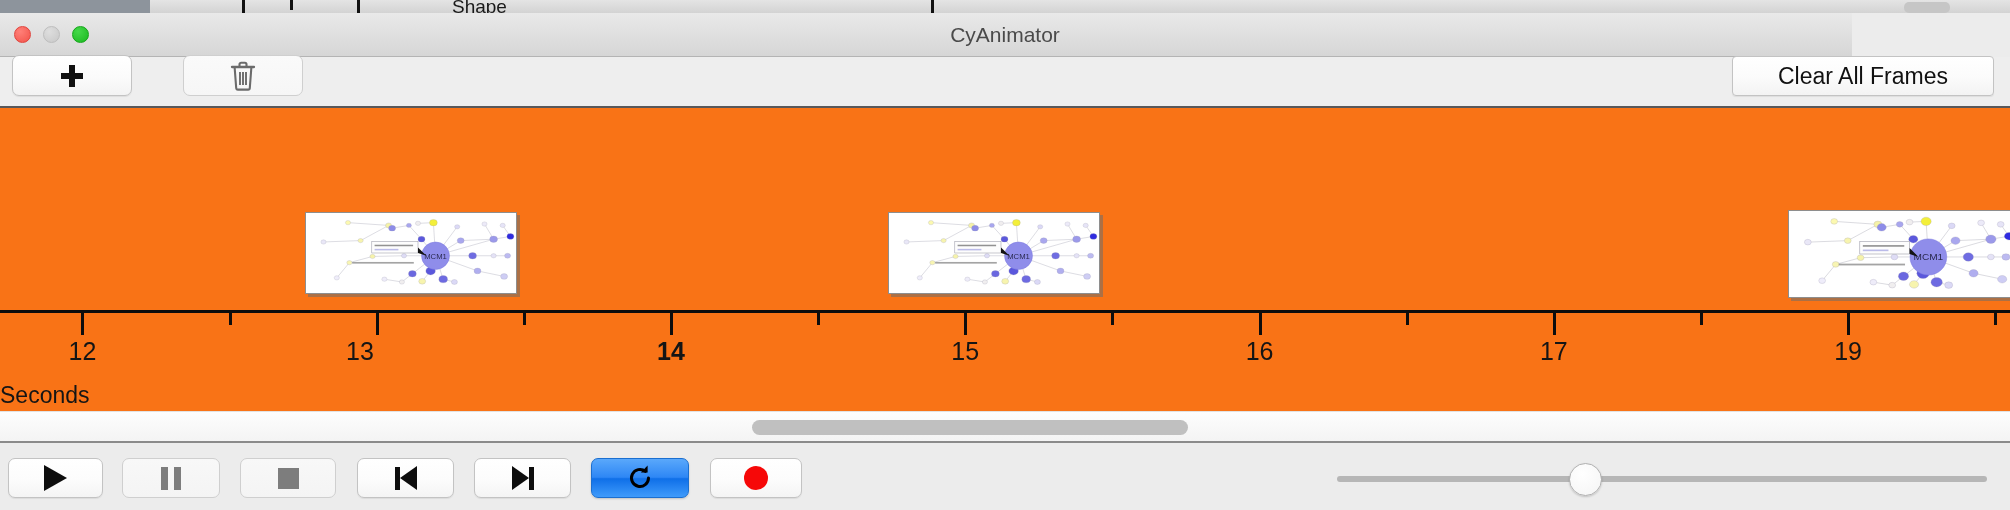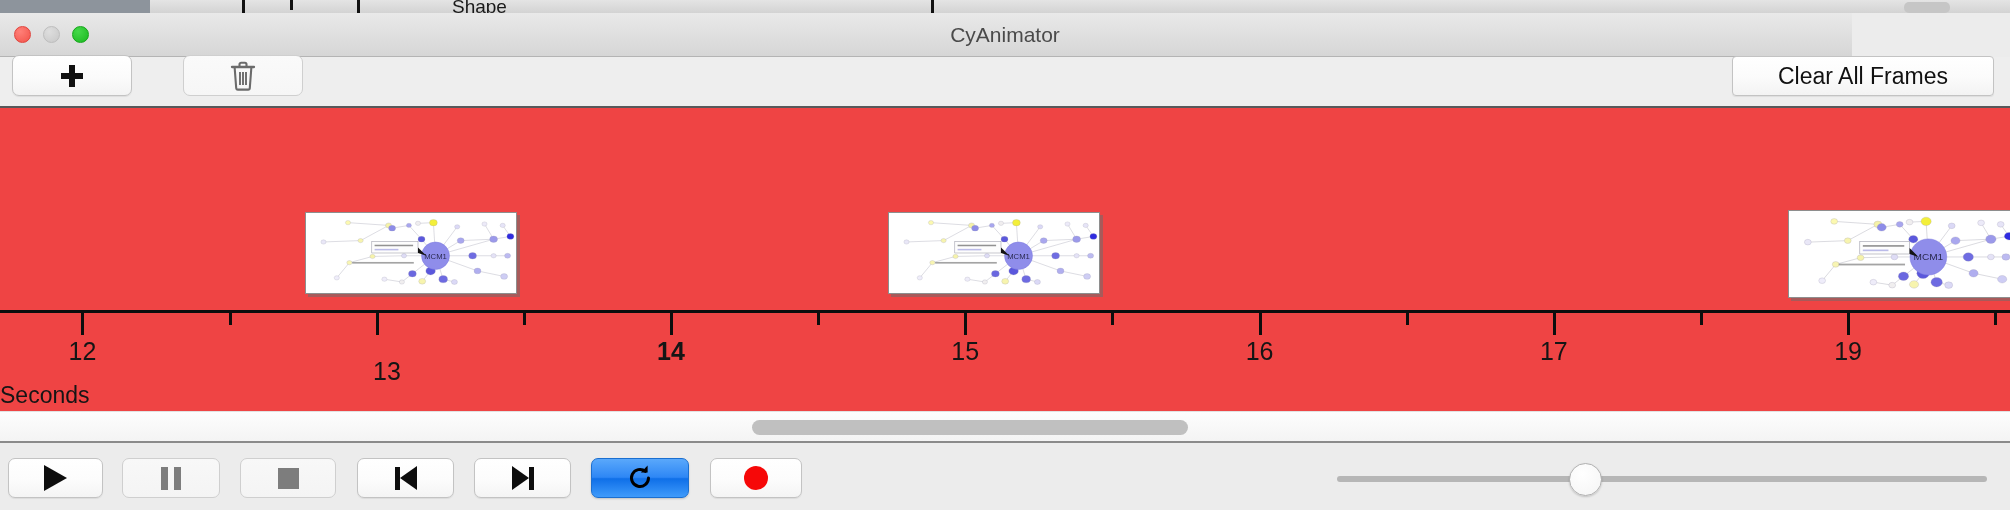--- a/index.html
+++ b/index.html
@@ -151,21 +151,21 @@
     background: #111;
   }
   .glyph-plus::before { left: 9px; top: 1px; width: 6px; height: 22px; }
   .glyph-plus::after  { left: 1px; top: 9px; width: 22px; height: 6px; }
 
   
   .timeline {
     position: absolute;
     left: 0; top: 108px;
     width: 2010px; height: 310px;
-    background: #ef4444;
+    background: #f97316;
     overflow: hidden;
   }
 
   .frame {
     position: absolute;
     box-sizing: border-box;
     background: #ffffff;
     border: 1px solid #8e8e8e;
     box-shadow: 3px 3px 0 rgba(110,110,110,0.55);
     overflow: hidden;
@@ -586,21 +586,21 @@
             <rect x="66" y="71" width="88" height="2.4" fill="#4a4a4a" opacity="0.5"></rect>
           </svg>
         </div>
       </div>
     <div id="ticks-layer"></div>
   </div>
 
   <div class="axis-line"></div>
   <div id="tick-labels-layer">
       <div class="tick-label" style="left: 42.4012px; width: 80px;">12</div>
-      <div class="tick-label" style="left: 347px; width: 80px; margin-top: 20px;">13</div>
+      <div class="tick-label" style="left: 320px; width: 80px;">13</div>
       <div class="tick-label" style="left: 630.981px; width: 80px; font-weight: bold;">14</div>
       <div class="tick-label" style="left: 925.271px; width: 80px;">15</div>
       <div class="tick-label" style="left: 1219.56px; width: 80px;">16</div>
       <div class="tick-label" style="left: 1513.85px; width: 80px;">17</div>
       <div class="tick-label" style="left: 1808.14px; width: 80px;">19</div>
     </div>
   <div class="axis-title">Seconds</div>
 
   <div class="scrollbar">
     <div class="scroll-thumb" id="scroll-thumb" style="left: 752px; width: 436px;"></div>

